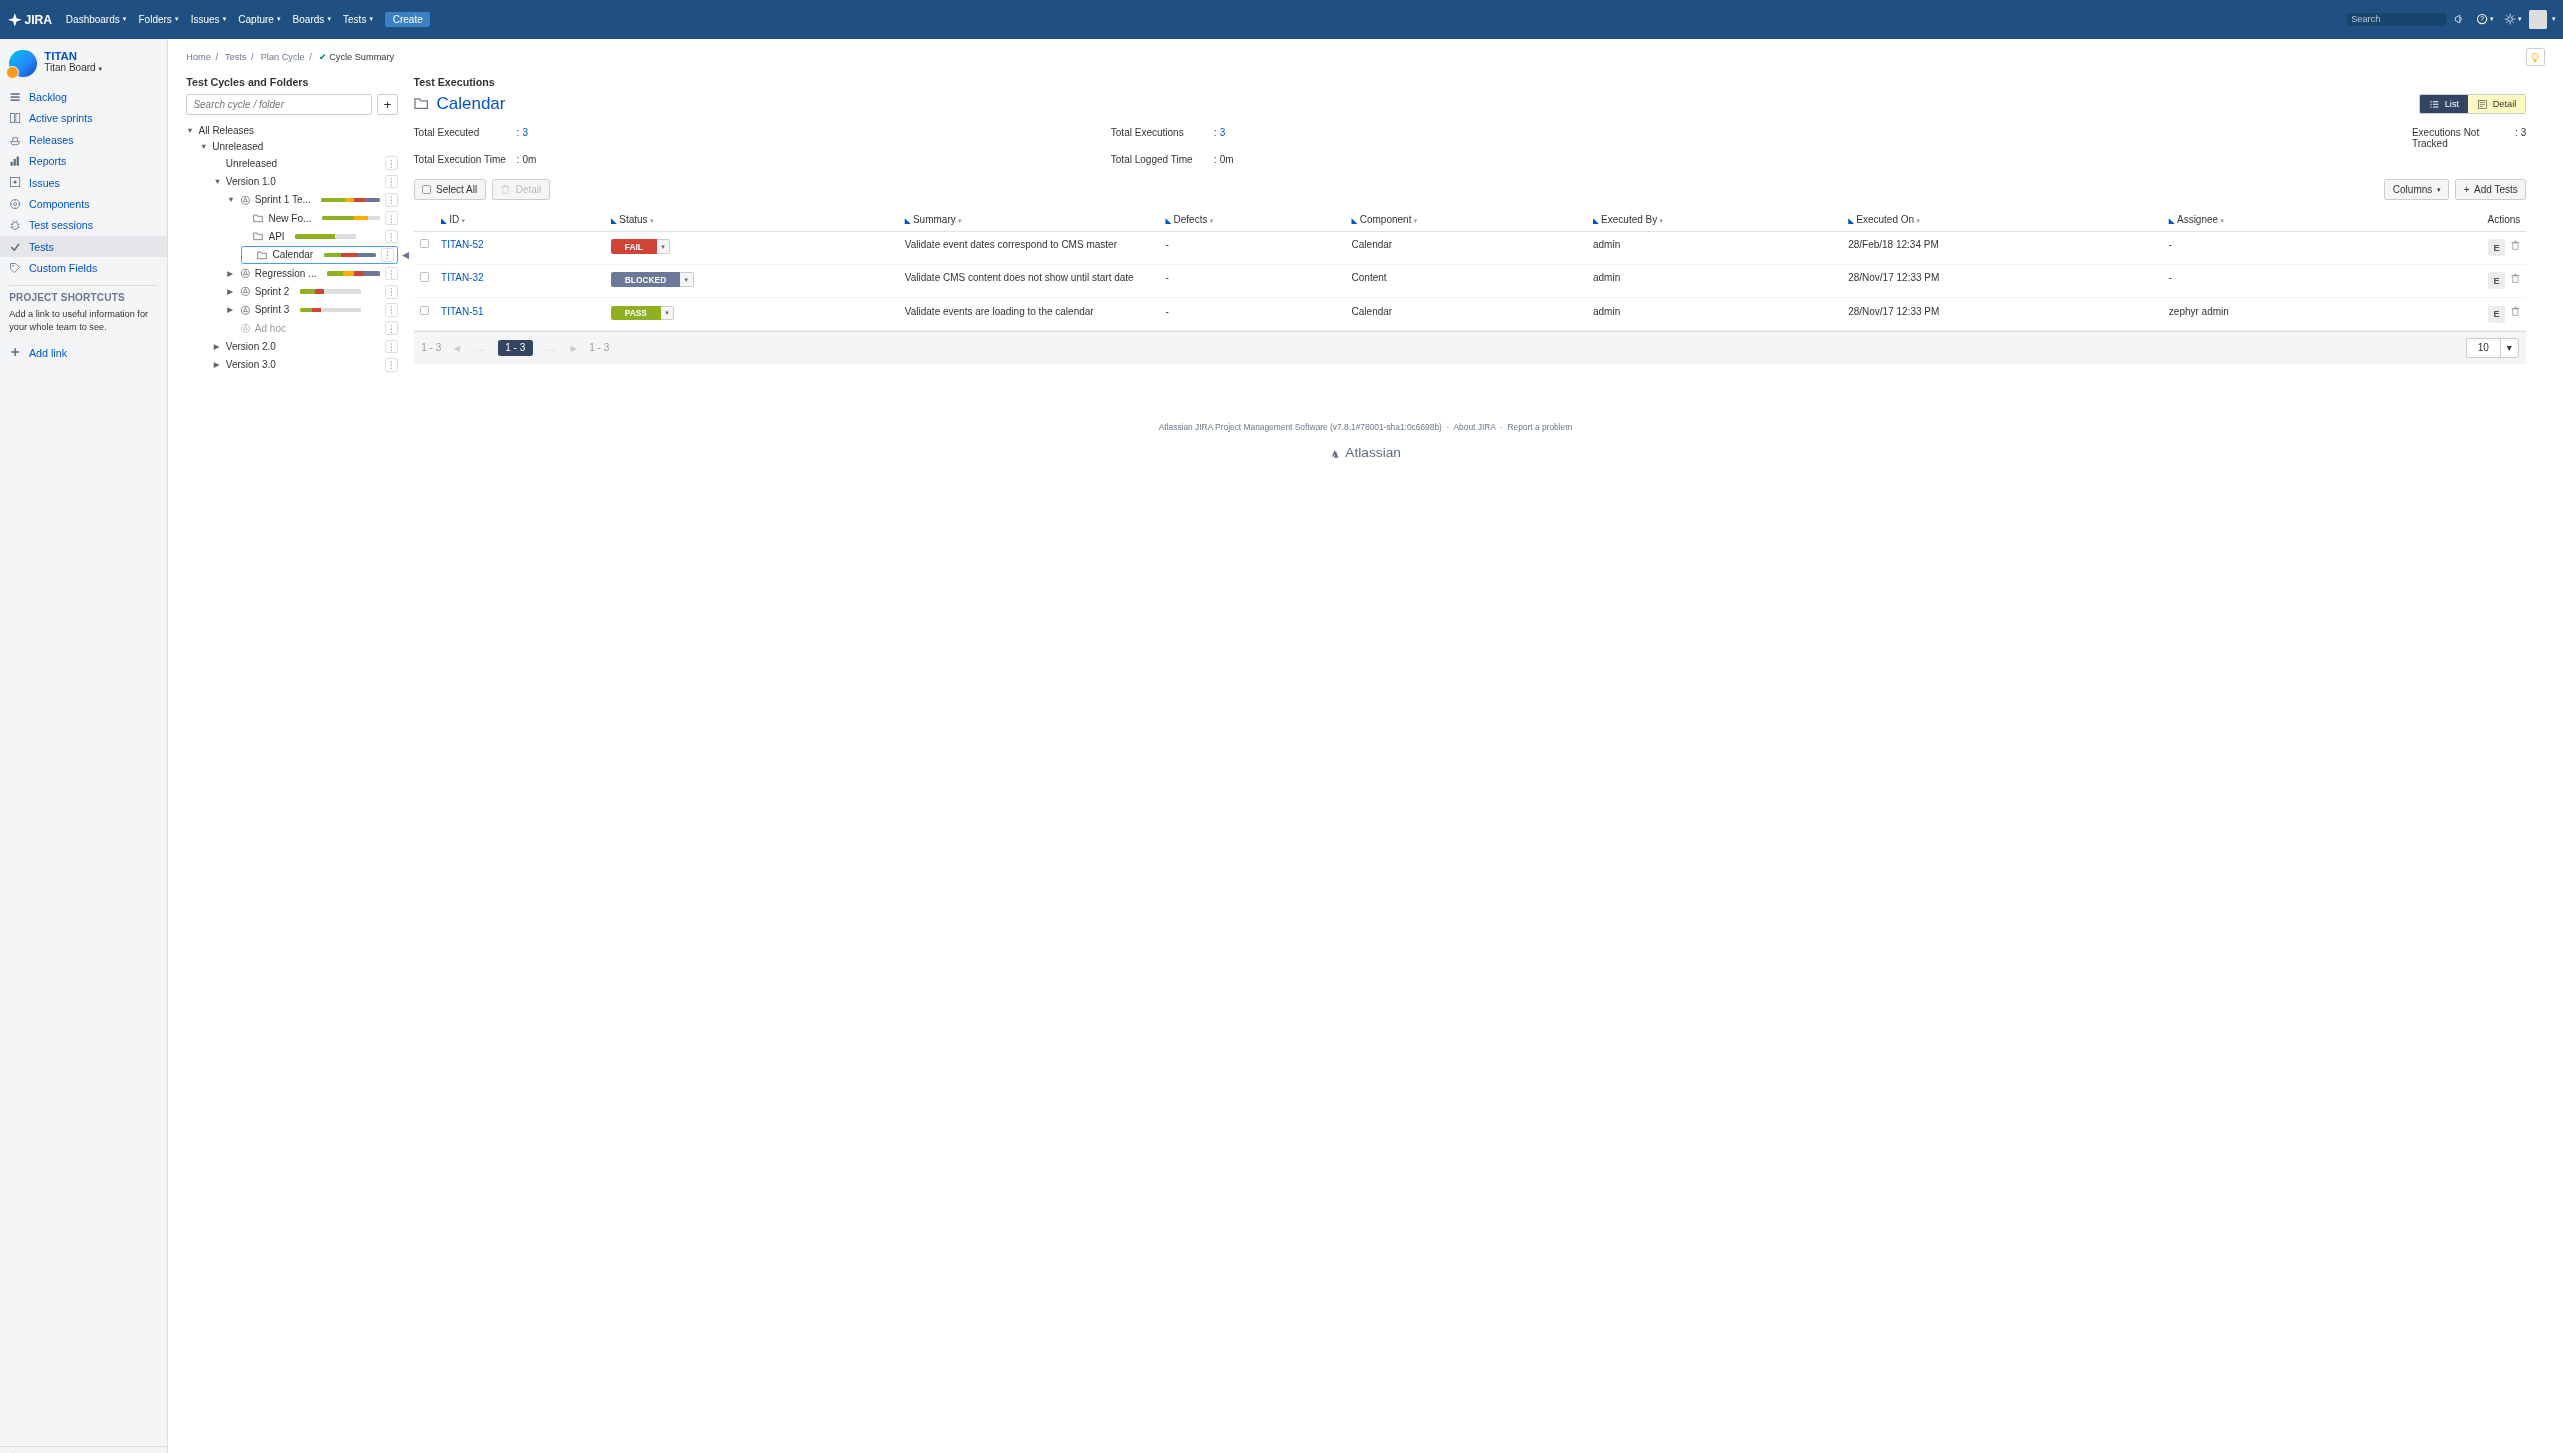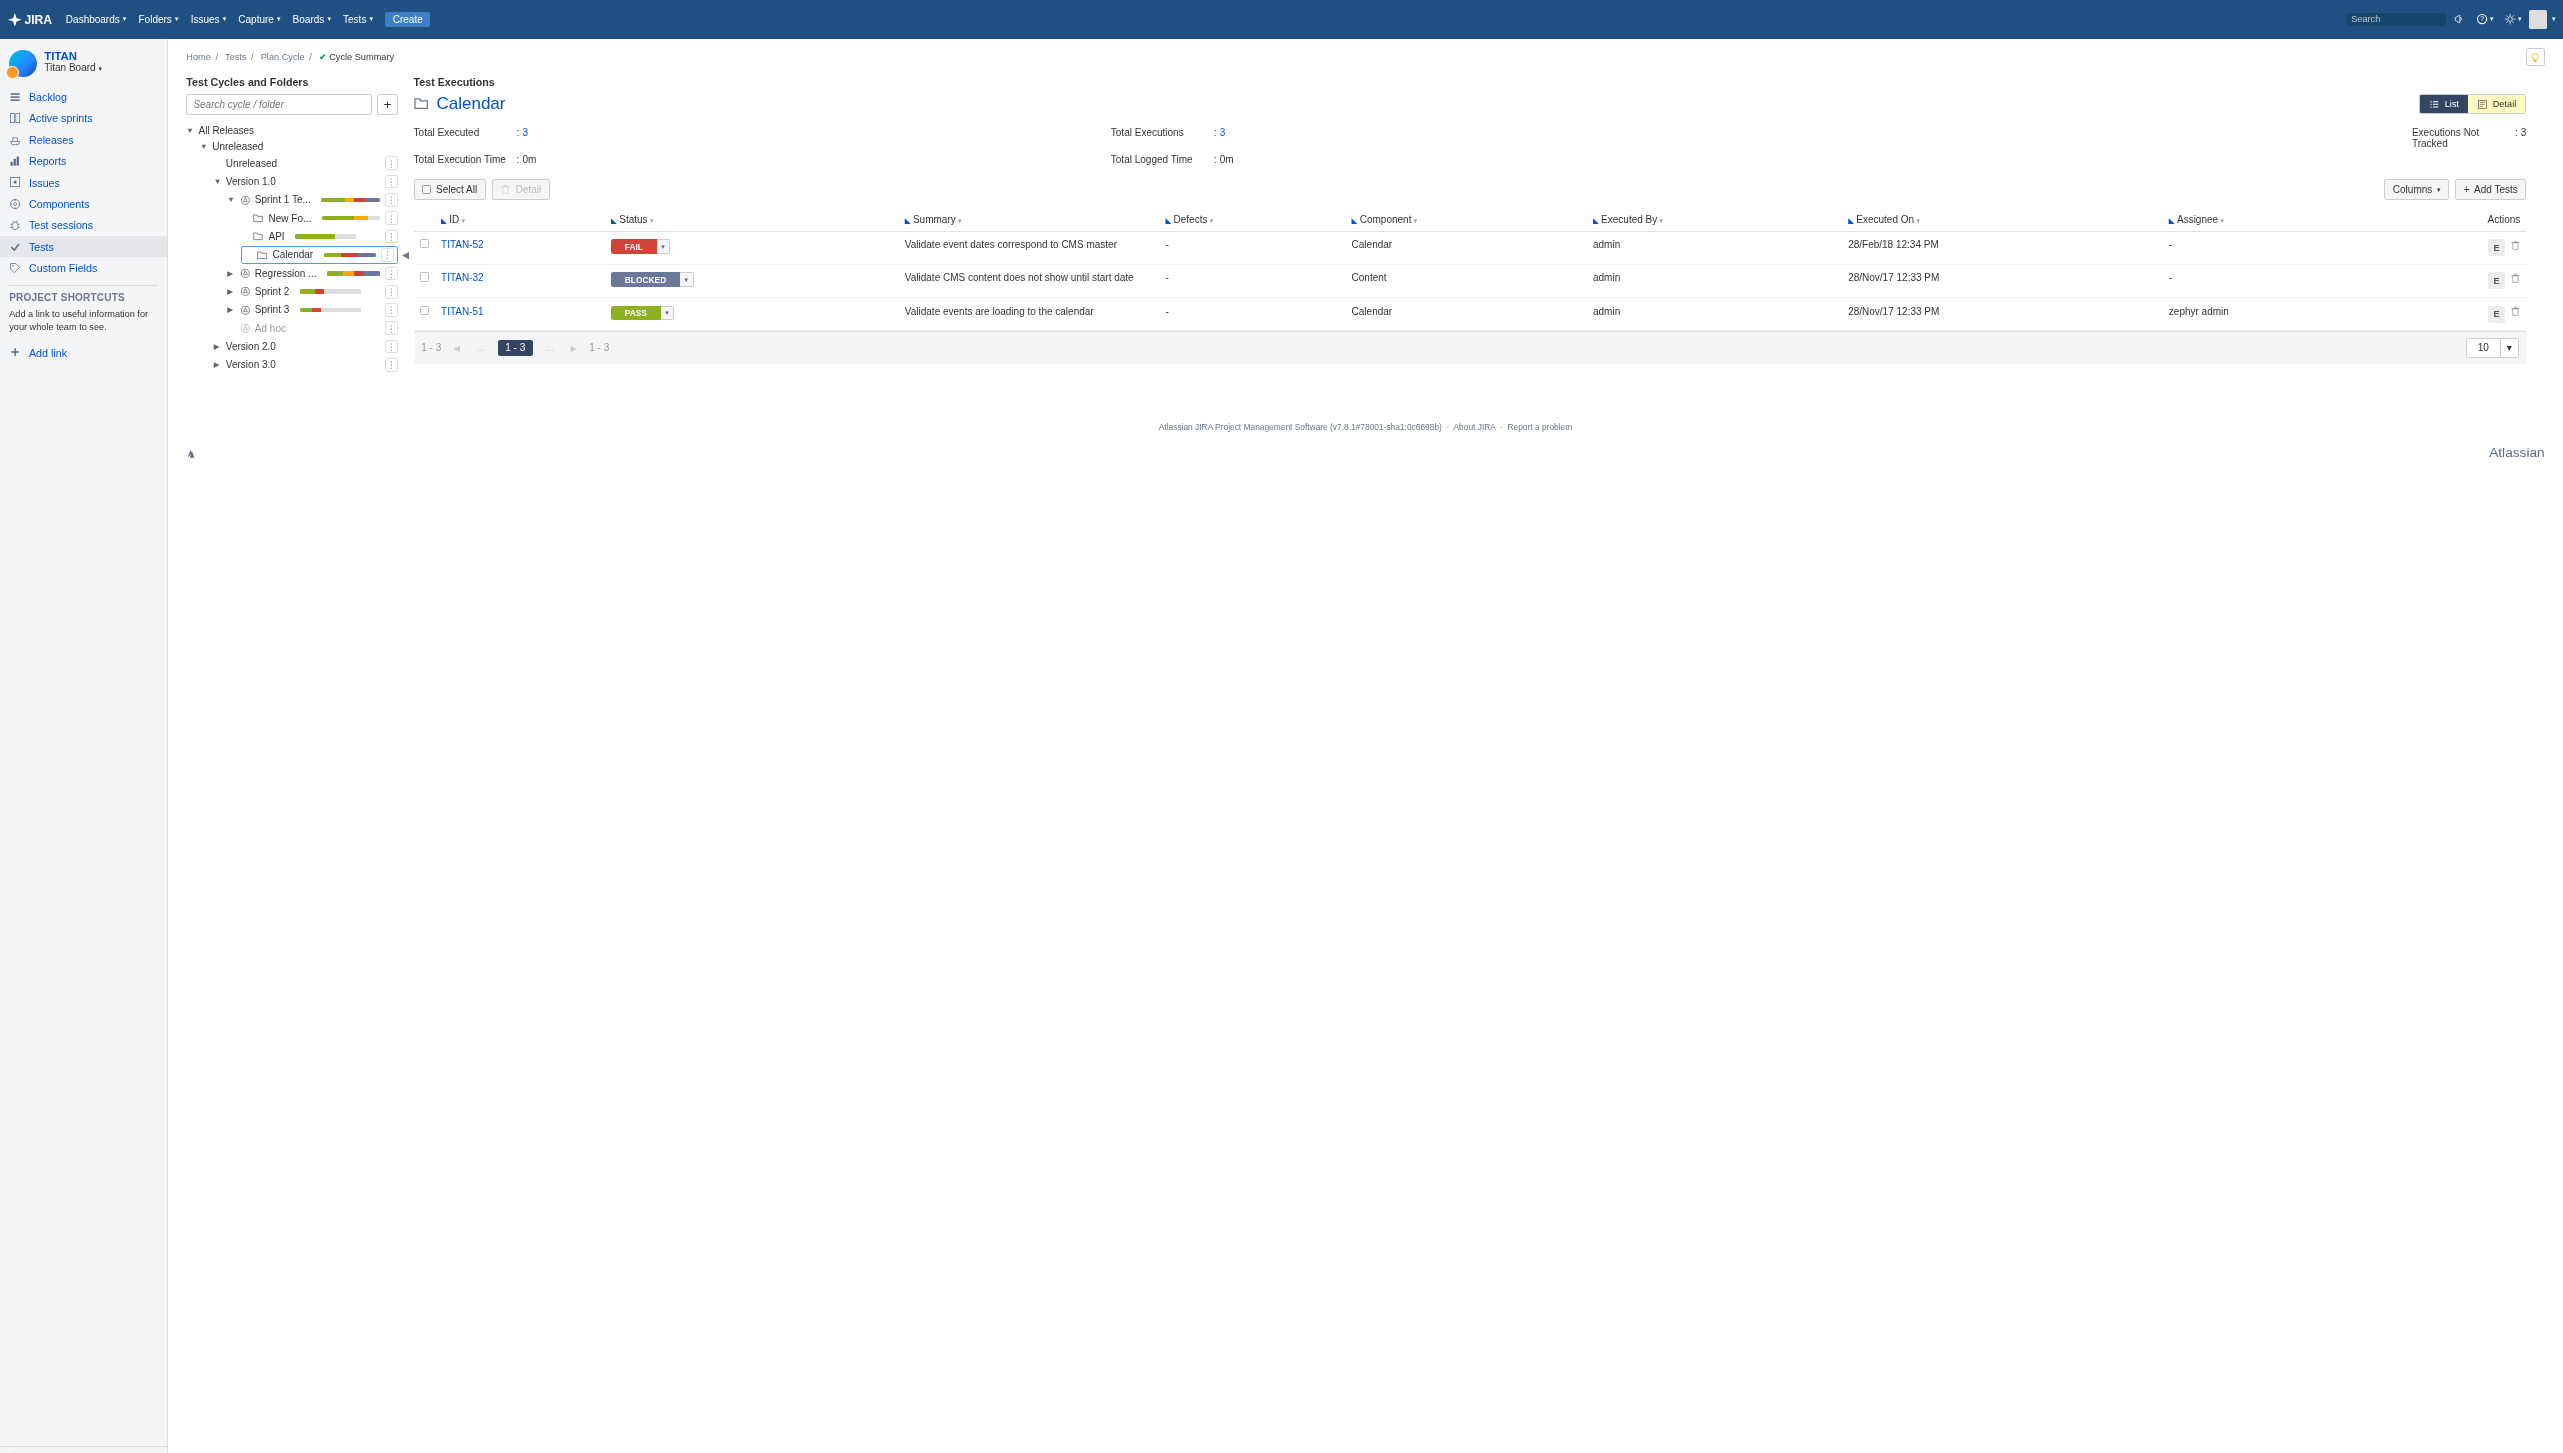--- a/index.html
+++ b/index.html
@@ -126,21 +126,21 @@
 .pager .pg-btn { background:#344563; color:#fff; padding:2.3px 7.6px; border-radius:2.3px;}
 .pager .nav-arrow { color:#ccc; cursor:pointer; font-size:8.4px; padding:0 3.1px;}
 .pager .nav-arrow.ellipsis { font-size:10px; }
 .pager .per-page{ margin-left:auto; border:0.8px solid #ccc; border-radius:2.3px; background:#fff; display:flex;}
 .pager .per-page span{ padding:3.1px 10.7px;}
 .pager .per-page .dd{ border-left:0.8px solid #ccc; padding:3.1px 6.1px; cursor:pointer;}
 
 
 .pg-footer { text-align:center; font-size:8.4px; color:#6b778c; margin:46px 0 23px; line-height:1.8;}
 .pg-footer a { color:#6b778c;}
-.atl-logo { font-size:13.7px; color:#5e6c84; font-weight:500; margin-top:6.1px; display:flex; align-items:center; justify-content:space-between; gap:3.1px;}
+.atl-logo { font-size:13.7px; color:#5e6c84; font-weight:500; margin-top:6.1px; display:flex; align-items:center; justify-content:center; gap:3.1px;}
 .atl-logo svg { width:12.2px; height:12.2px; fill:#5e6c84;}
 
 
 .icsvg { display:block; }
 </style>
 </head>
 <body>
 
 <svg width="0" height="0" style="position:absolute;font-size:14px">
   <defs>

